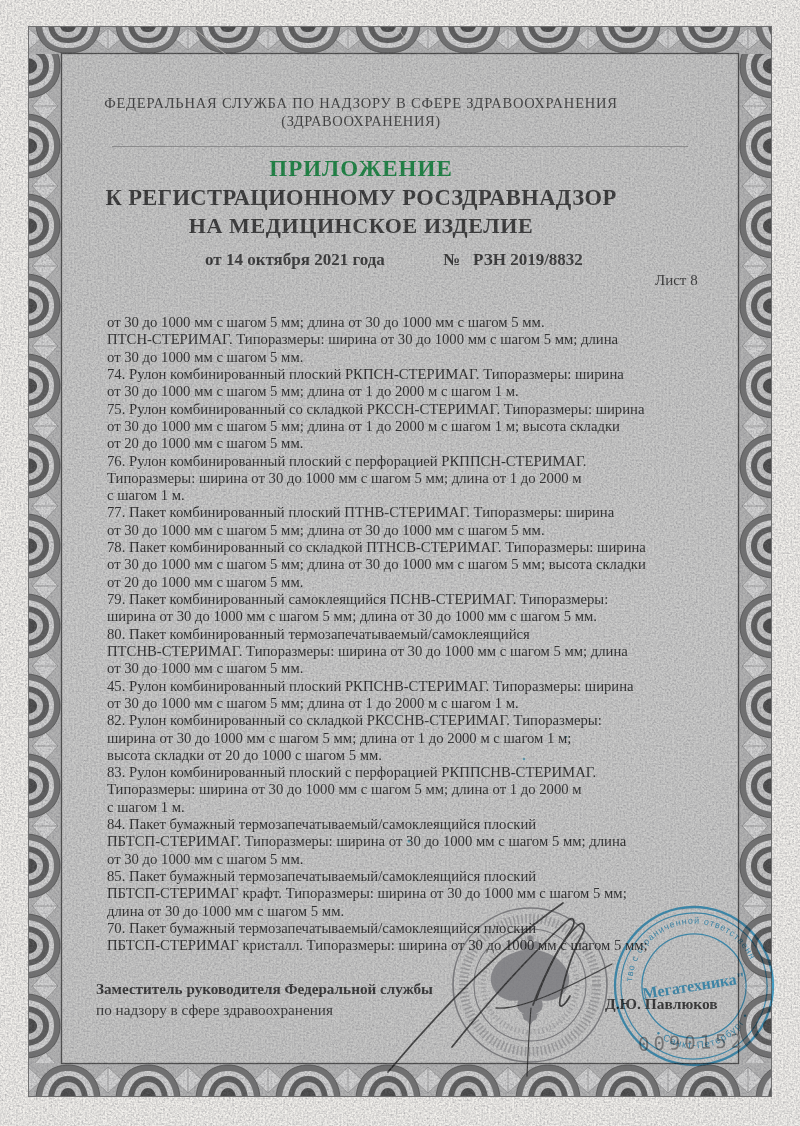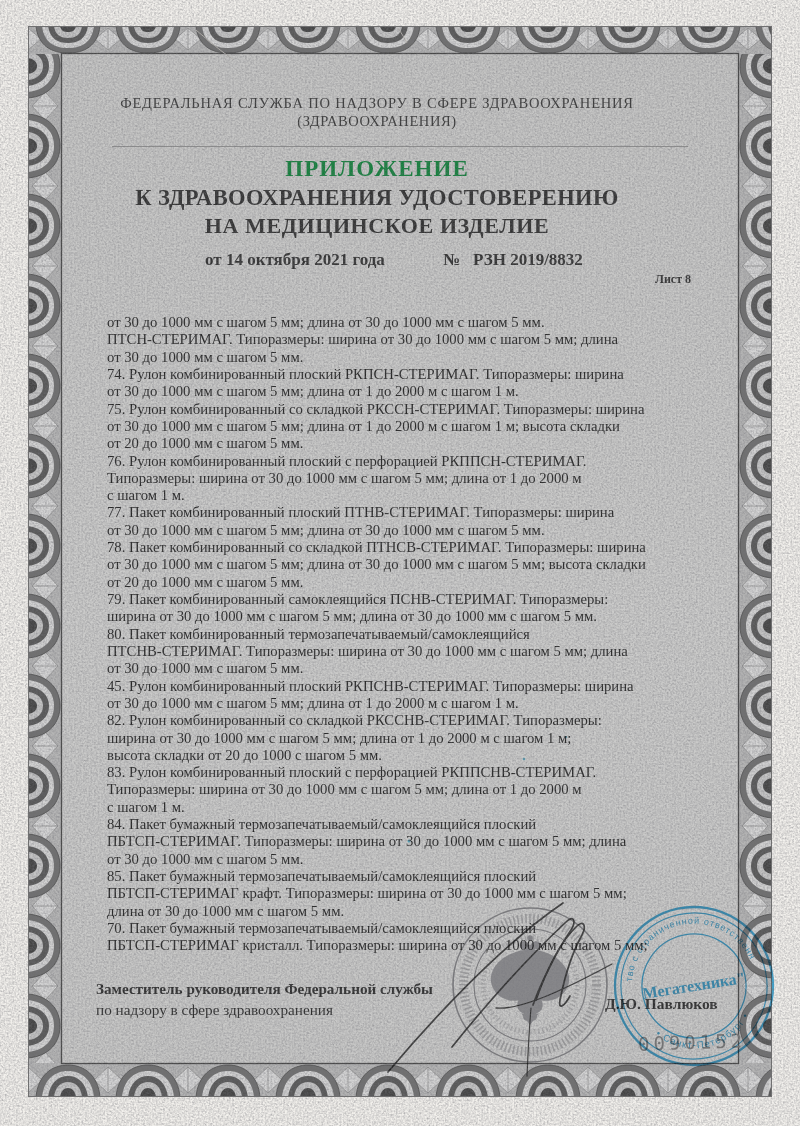--- a/index.html
+++ b/index.html
@@ -2,31 +2,31 @@
 <html><head>
 <meta charset="utf-8">
 <style>
   html,body{margin:0;padding:0}
   body{width:800px;height:1126px;position:relative;overflow:hidden;
        background:#f2f0ec;font-family:"Liberation Serif","DejaVu Serif",serif;color:#2a2a2a}
   .paper{position:absolute;left:62px;top:54px;width:676px;height:1009px;
          background:linear-gradient(180deg,#c5c5c4 0%,#cbcbca 55%,#c7c7c6 100%)}
   svg.frame,svg.stamps,svg.noise{position:absolute;left:0;top:0;pointer-events:none}
   svg.stamps{mix-blend-mode:multiply}
-  .centered{position:absolute;left:16px;width:722px;text-align:center}
+  .centered{position:absolute;left:0;width:722px;text-align:center}
   .issuer{top:95px;font-size:14.5px;letter-spacing:.8px;color:#3a3a3a}
   .issuer2{top:113px;font-size:14.5px;letter-spacing:.6px;color:#3a3a3a}
   .divider{position:absolute;left:112px;top:146px;width:576px;height:1px;background:#8f8f8f}
   .t1{top:156px;font-size:23px;font-weight:700;letter-spacing:1px;color:#15803d}
   .t2{top:185px;font-size:22.5px;font-weight:700;letter-spacing:.4px;color:#333}
   .t3{top:213px;font-size:22px;font-weight:700;letter-spacing:.6px;color:#333}
   .dateline{position:absolute;top:250px;left:0;width:800px;height:22px;font-weight:700;font-size:17px;color:#333}
   .date-text{position:absolute;left:205px;top:0}
   .num-group{position:absolute;left:443px;top:0;display:flex;gap:13px}
-  .sheet{position:absolute;left:655px;top:272px;font-weight:700;font-size:12px;color:#333}
+  .sheet{position:absolute;left:655px;top:272px;font-weight:400;font-size:15px;color:#333}
   .bodytext{position:absolute;left:107px;top:314px;width:620px;font-size:14.7px;color:#272727}
   .body-line{display:block;height:17.32px;line-height:17.32px;white-space:nowrap}
   .sig1{position:absolute;left:96px;top:980px;font-weight:700;font-size:15.2px;color:#2e2e2e}
   .sig2{position:absolute;left:96px;top:1001px;font-weight:400;font-size:15.2px;color:#2e2e2e}
   .sig-name{position:absolute;left:605px;top:995px;font-weight:700;font-size:15.5px;color:#2e2e2e}
   .serial{position:absolute;left:638px;top:1031px;font-family:"DejaVu Sans Mono",monospace;
           font-size:19px;letter-spacing:4px;color:#747474;transform:rotate(-2deg)}
 </style>
 </head>
 <body>
@@ -86,21 +86,21 @@
   <rect x="28" y="1063" width="744" height="34" fill="url(#pBottom)"></rect>
   <rect x="28.5" y="26.5" width="743" height="1070" fill="none" stroke="#6f6f6f" stroke-width="1"></rect>
   <rect x="61.5" y="53.5" width="677" height="1010" fill="none" stroke="#474747" stroke-width="1.3"></rect>
   <path d="M196,30 C210,42 222,52 234,60 M398,28 C402,34 405,39 407,43" stroke="#b4b1ac" stroke-width="1" fill="none"></path>
 </svg>
 
 <div class="centered issuer">ФЕДЕРАЛЬНАЯ СЛУЖБА ПО НАДЗОРУ В СФЕРЕ ЗДРАВООХРАНЕНИЯ</div>
 <div class="centered issuer2">(ЗДРАВООХРАНЕНИЯ)</div>
 <div class="divider"></div>
 <div class="centered t1">ПРИЛОЖЕНИЕ</div>
-<div class="centered t2">К ЗДРАВООХРАНЕНИЯ УДОСТОВЕРЕНИЮ</div>
+<div class="centered t2">К РЕГИСТРАЦИОННОМУ РОСЗДРАВНАДЗОР</div>
 <div class="centered t3">НА МЕДИЦИНСКОЕ ИЗДЕЛИЕ</div>
 
 <div class="dateline">
   <span class="date-text">от 14 октября 2021 года</span>
   <span class="num-group">
     <span>№</span>
     <span>РЗН 2019/8832</span>
   </span>
 </div>
 <div class="sheet">Лист 8</div>

